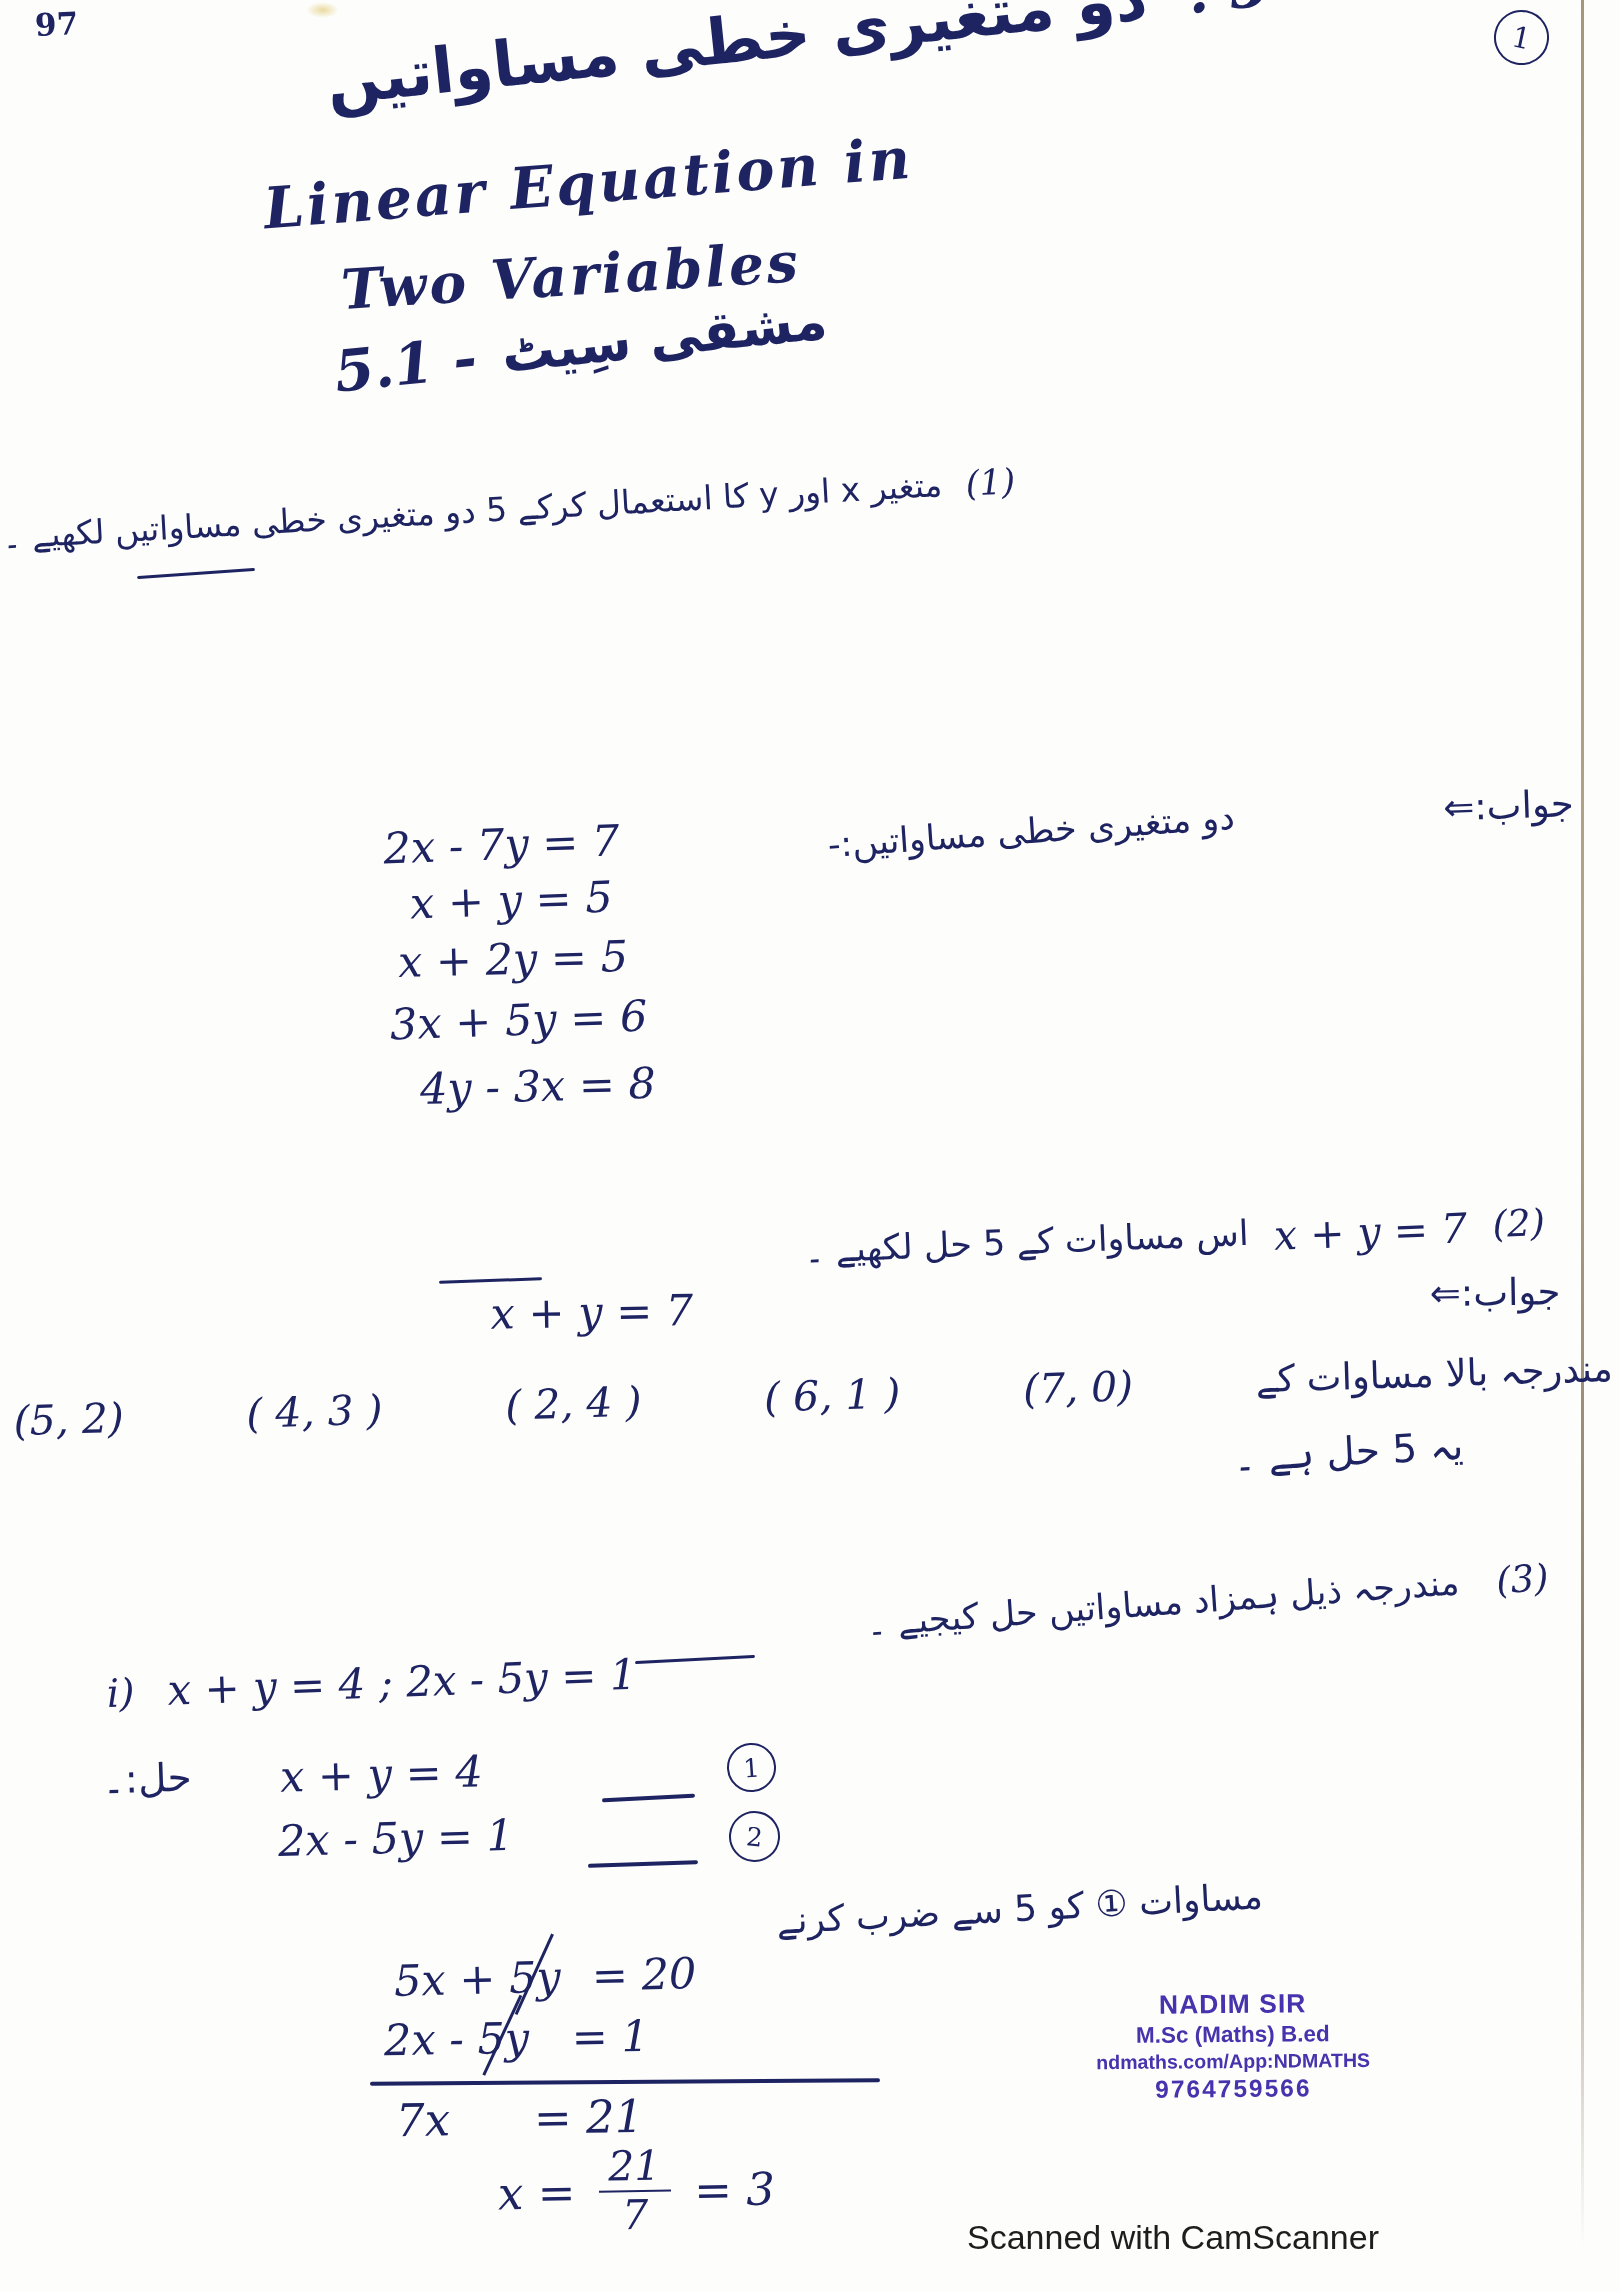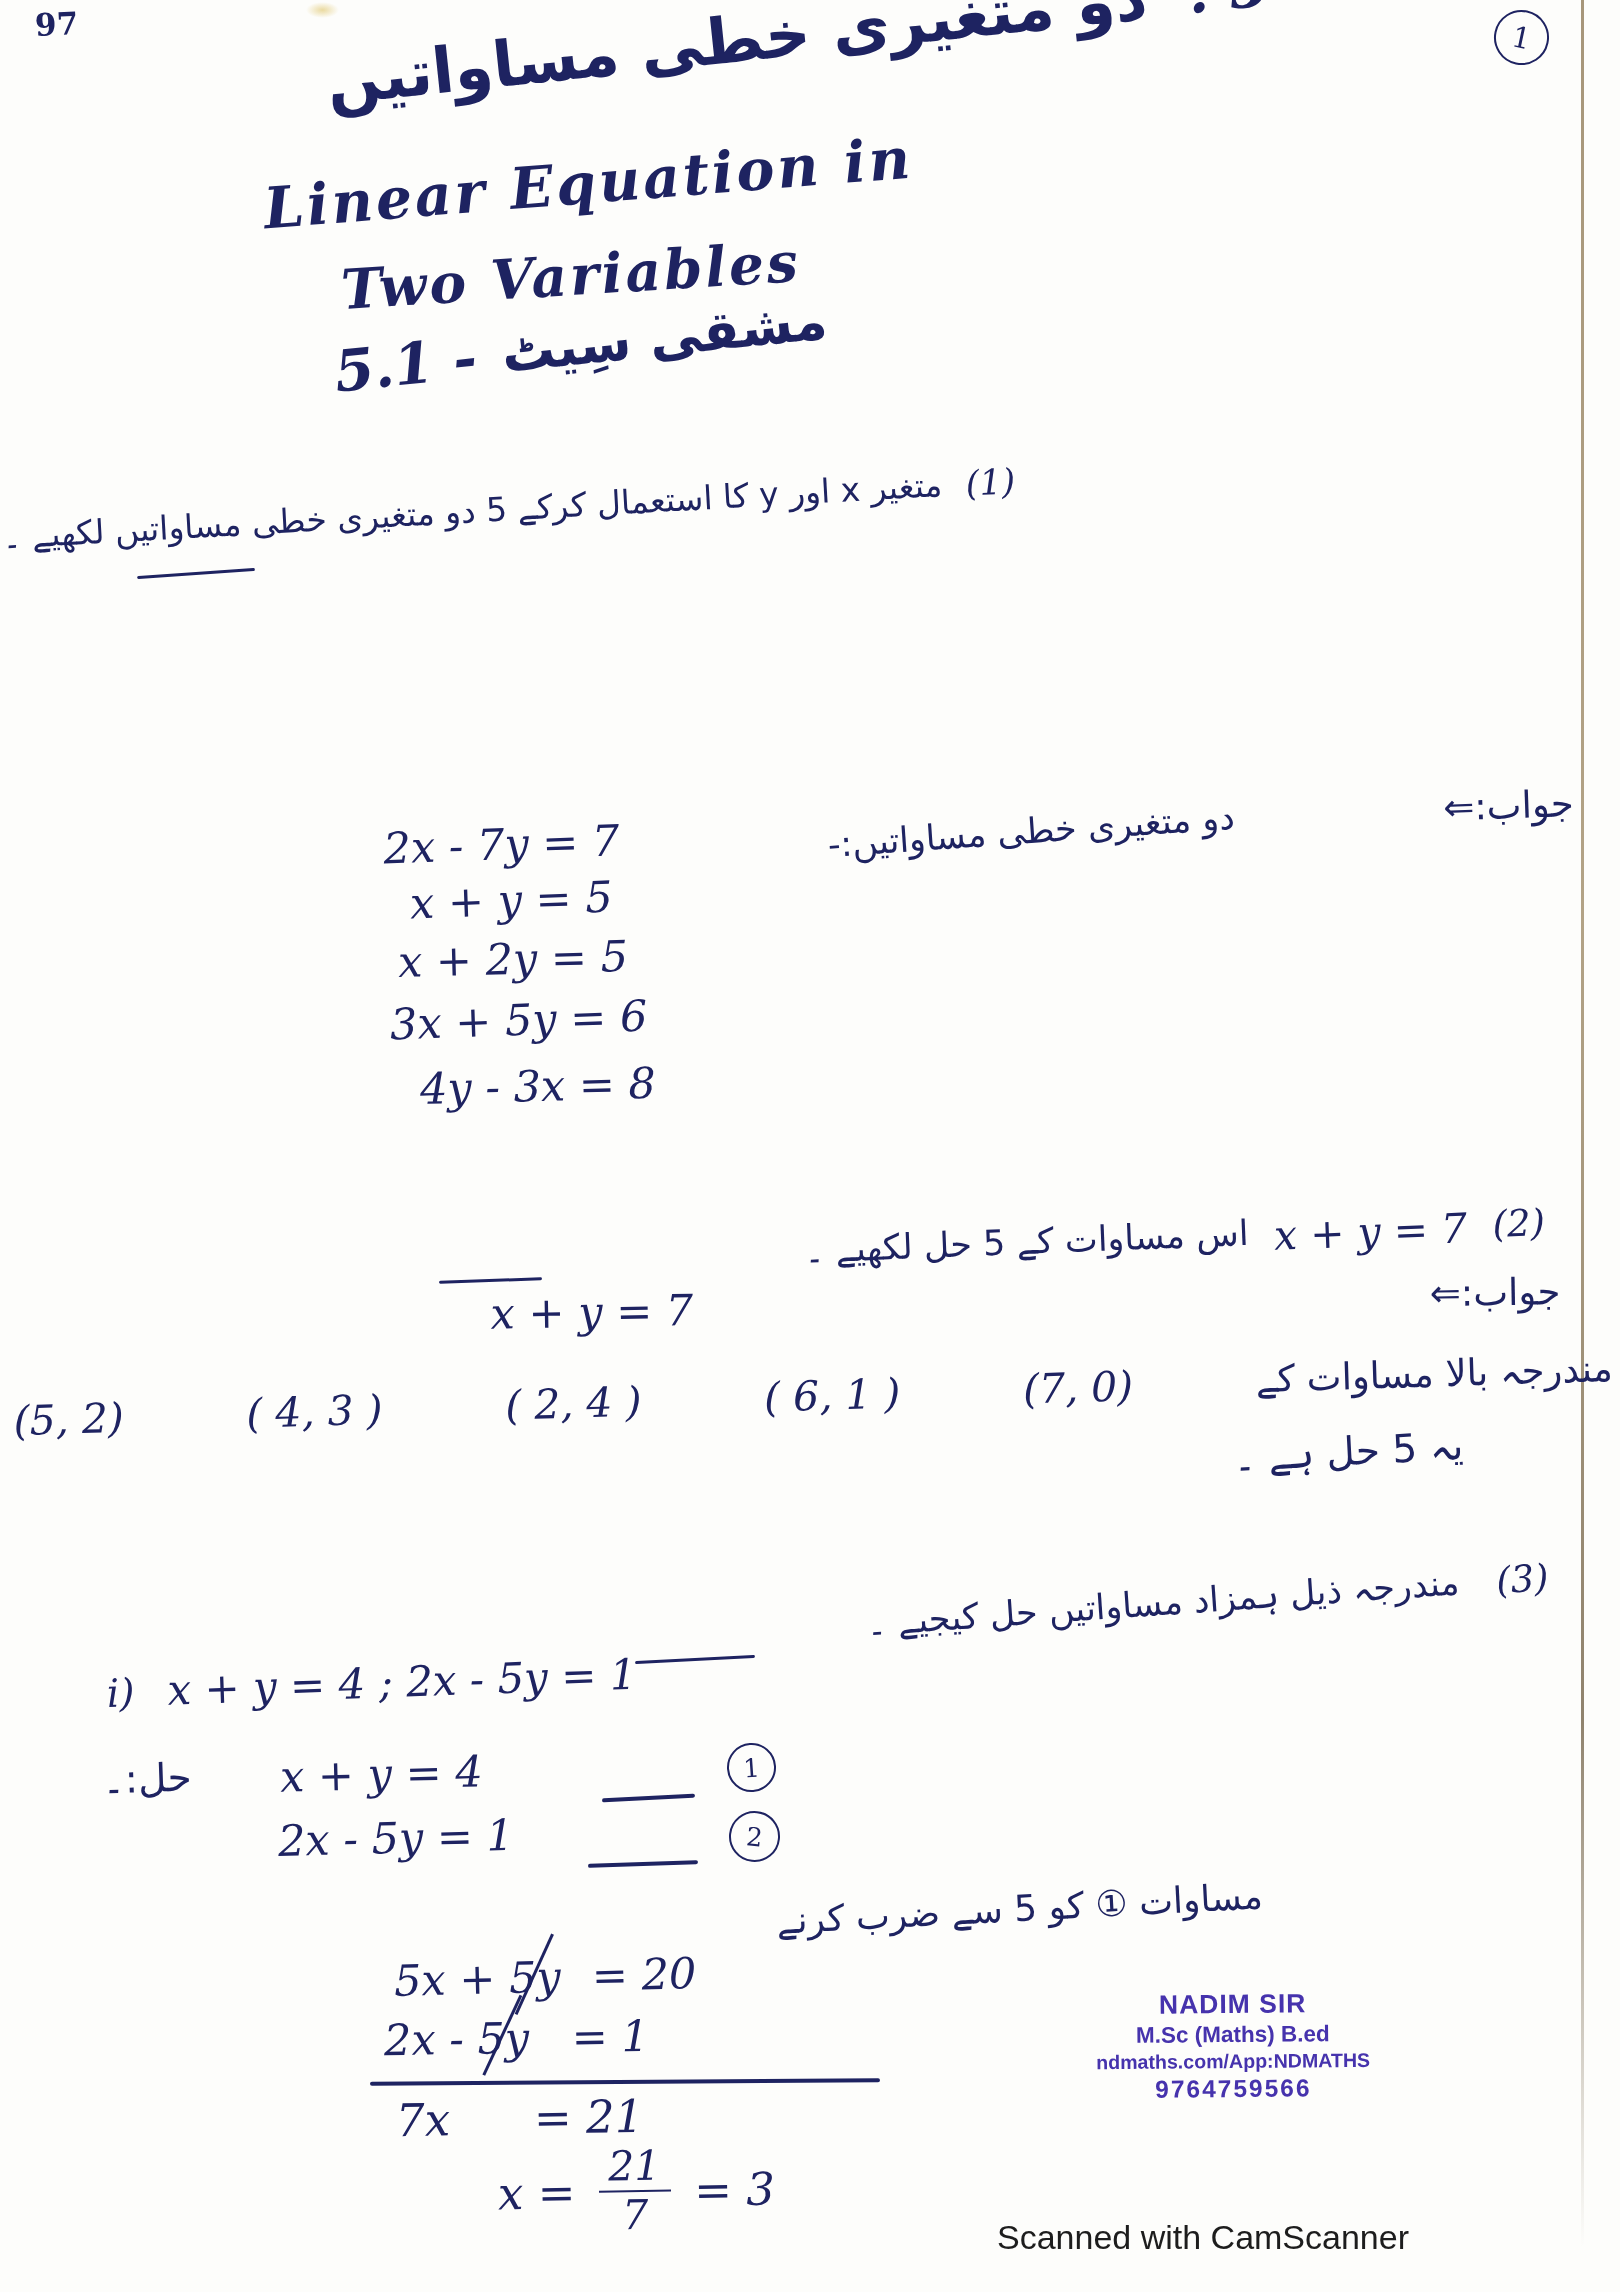--- a/index.html
+++ b/index.html
@@ -44,21 +44,21 @@
     position:absolute;left:1096px;top:1988px;width:274px;
     text-align:center;color:#4633ad;
     font-family:"Liberation Sans",sans-serif;font-weight:700;
     transform:rotate(-.5deg);line-height:1.25;
   }
   .stamp .s1{font-size:26.5px;letter-spacing:1px;}
   .stamp .s2{font-size:22.5px;}
   .stamp .s3{font-size:19.6px;}
   .stamp .s4{font-size:24.5px;letter-spacing:2px;}
   .footer{
-    position:absolute;left:997px;top:2218px;
+    position:absolute;left:967px;top:2218px;
     font-family:"Liberation Sans",sans-serif;font-size:34px;color:#1d1d1d;
   }
   .row{display:flex;align-items:flex-start;}
 </style>
 </head>
 <body>
 
 <div class="page">
 
   <div class="edge-line"></div>

